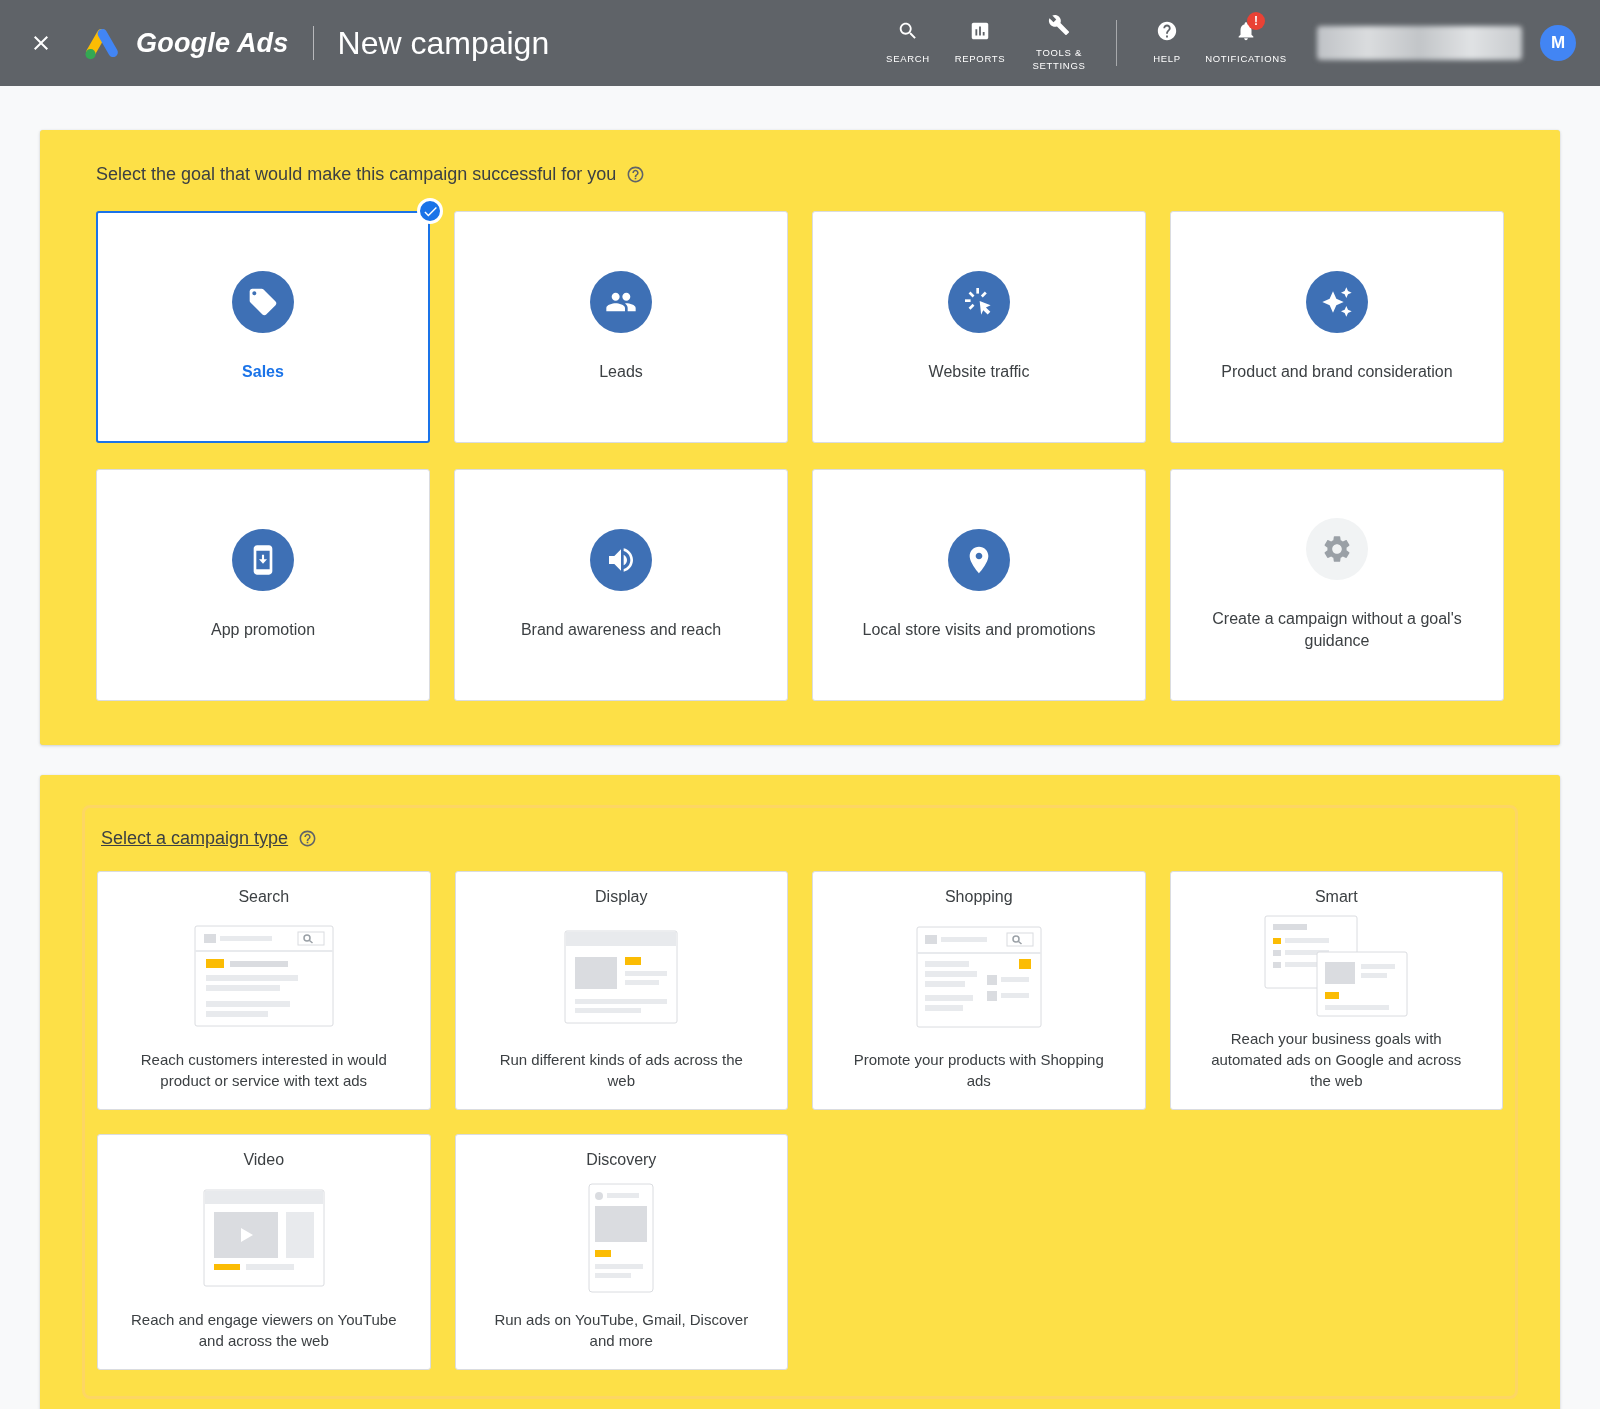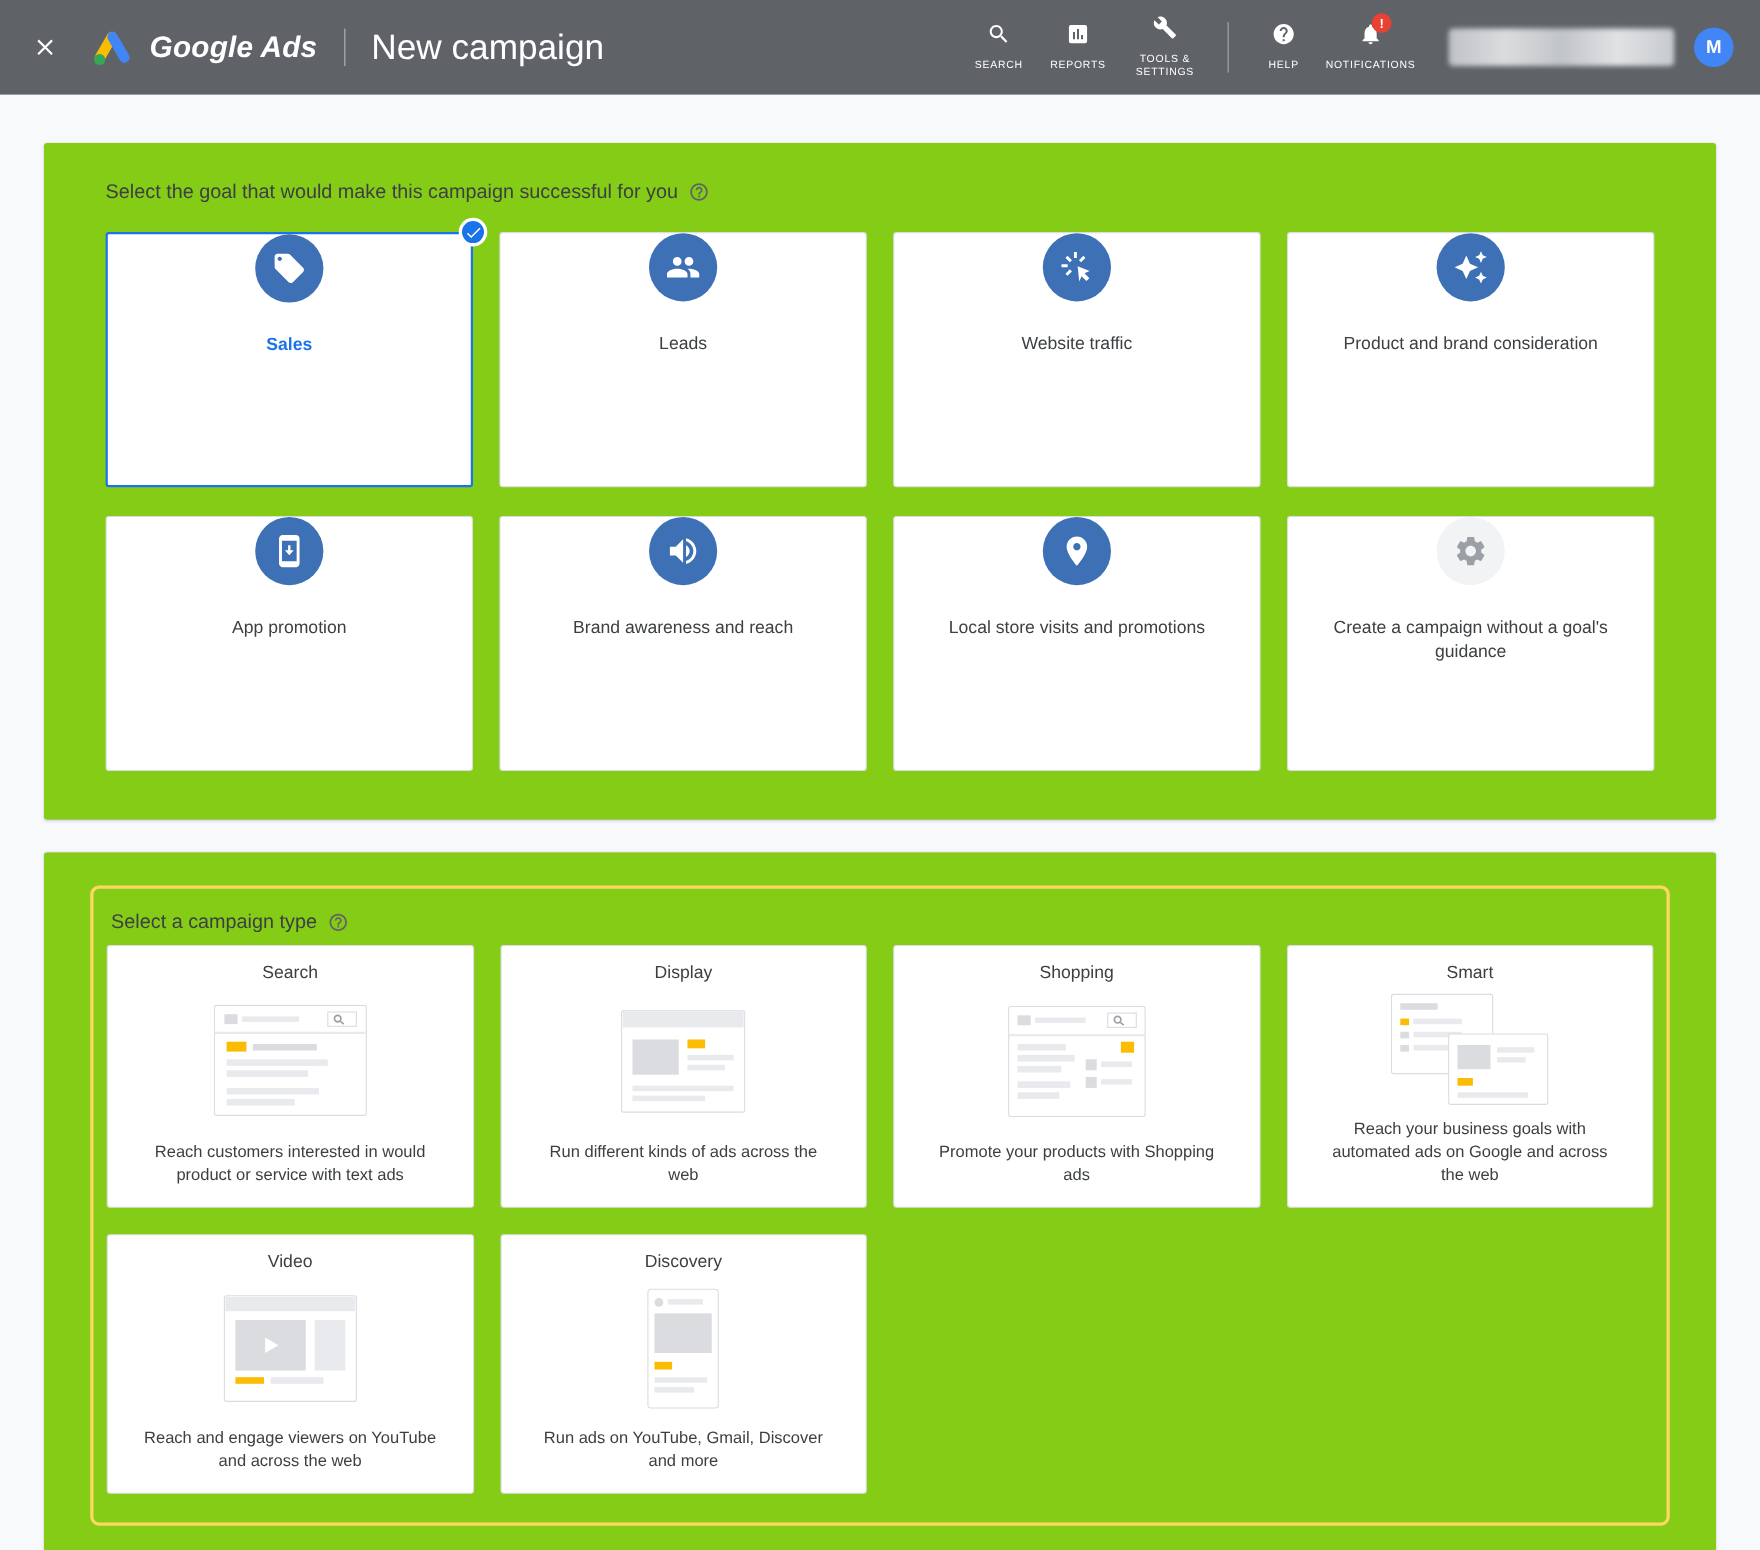--- a/index.html
+++ b/index.html
@@ -60,33 +60,33 @@
   .avatar {
     width: 36px; height: 36px; border-radius: 50%;
     background: var(--c-avatar_blue, #4285f4);
     color: #fff; display: flex; align-items: center; justify-content: center;
     font-size: 17px; font-weight: bold; cursor: pointer; flex: 0 0 auto;
   }
 
   
   main { padding: 44px 40px 48px; display: flex; flex-direction: column; gap: 30px; }
   .panel {
-    background: #84cc16; border-radius: 3px;
+    background: #fde047; border-radius: 3px;
     box-shadow: 0 1px 3px rgba(60,64,67,.22), 0 0 1px rgba(60,64,67,.15);
   }
   .panel-goal { padding: 34px 56px 44px; }
   .section-heading { display: flex; align-items: center; gap: 10px; font-size: 18px; color: #3c4043; }
   .help-btn { display: inline-flex; cursor: pointer; }
   .help-btn svg { width: 19px; height: 19px; fill: #5f6368; }
 
   .goal-grid { margin-top: 26px; display: grid; grid-template-columns: repeat(4, 1fr); gap: 26px 24px; }
   .goal-card {
     position: relative; height: 232px;
     border: 1px solid #dadce0; border-radius: 3px; background: #fff;
-    display: flex; flex-direction: column; align-items: center; 
+    display: flex; flex-direction: column; align-items: center; justify-content: center;
     cursor: pointer;
   }
   .goal-card.selected { border: 2px solid var(--c-accent_blue, #1a73e8); }
   .goal-icon-circle {
     width: 62px; height: 62px; border-radius: 50%;
     background: var(--c-goal_icon_circle, #3e70b5);
     display: flex; align-items: center; justify-content: center;
   }
   .goal-icon-circle svg { width: 32px; height: 32px; fill: #fff; }
   .goal-card.neutral .goal-icon-circle { background: #f1f3f4; }
@@ -100,21 +100,21 @@
     border: 3px solid #fff;
     display: flex; align-items: center; justify-content: center;
   }
   .check-badge svg { width: 17px; height: 17px; fill: #fff; }
 
   .panel-type { padding: 30px 42px 42px; }
   .yellow-box {
     border: 3px solid var(--c-yellow_highlight_border, #fdd663);
     border-radius: 8px; padding: 18px 12px 26px;
   }
-  .yellow-box .section-heading { margin: 2px 4px 10px; }
+  .yellow-box .section-heading { margin: 2px 4px 22px; text-decoration: underline; }
   .type-grid { display: grid; grid-template-columns: repeat(4, 1fr); gap: 24px; }
   .type-card {
     border: 1px solid #dadce0; border-radius: 3px; background: #fff;
     min-height: 236px; padding: 16px 18px 18px;
     display: flex; flex-direction: column; align-items: center; justify-content: space-between;
     cursor: pointer;
   }
   .type-name { font-size: 16px; color: #3c4043; }
   .type-illustration { margin: 8px 0 10px; }
   .type-illustration svg { display: block; }

